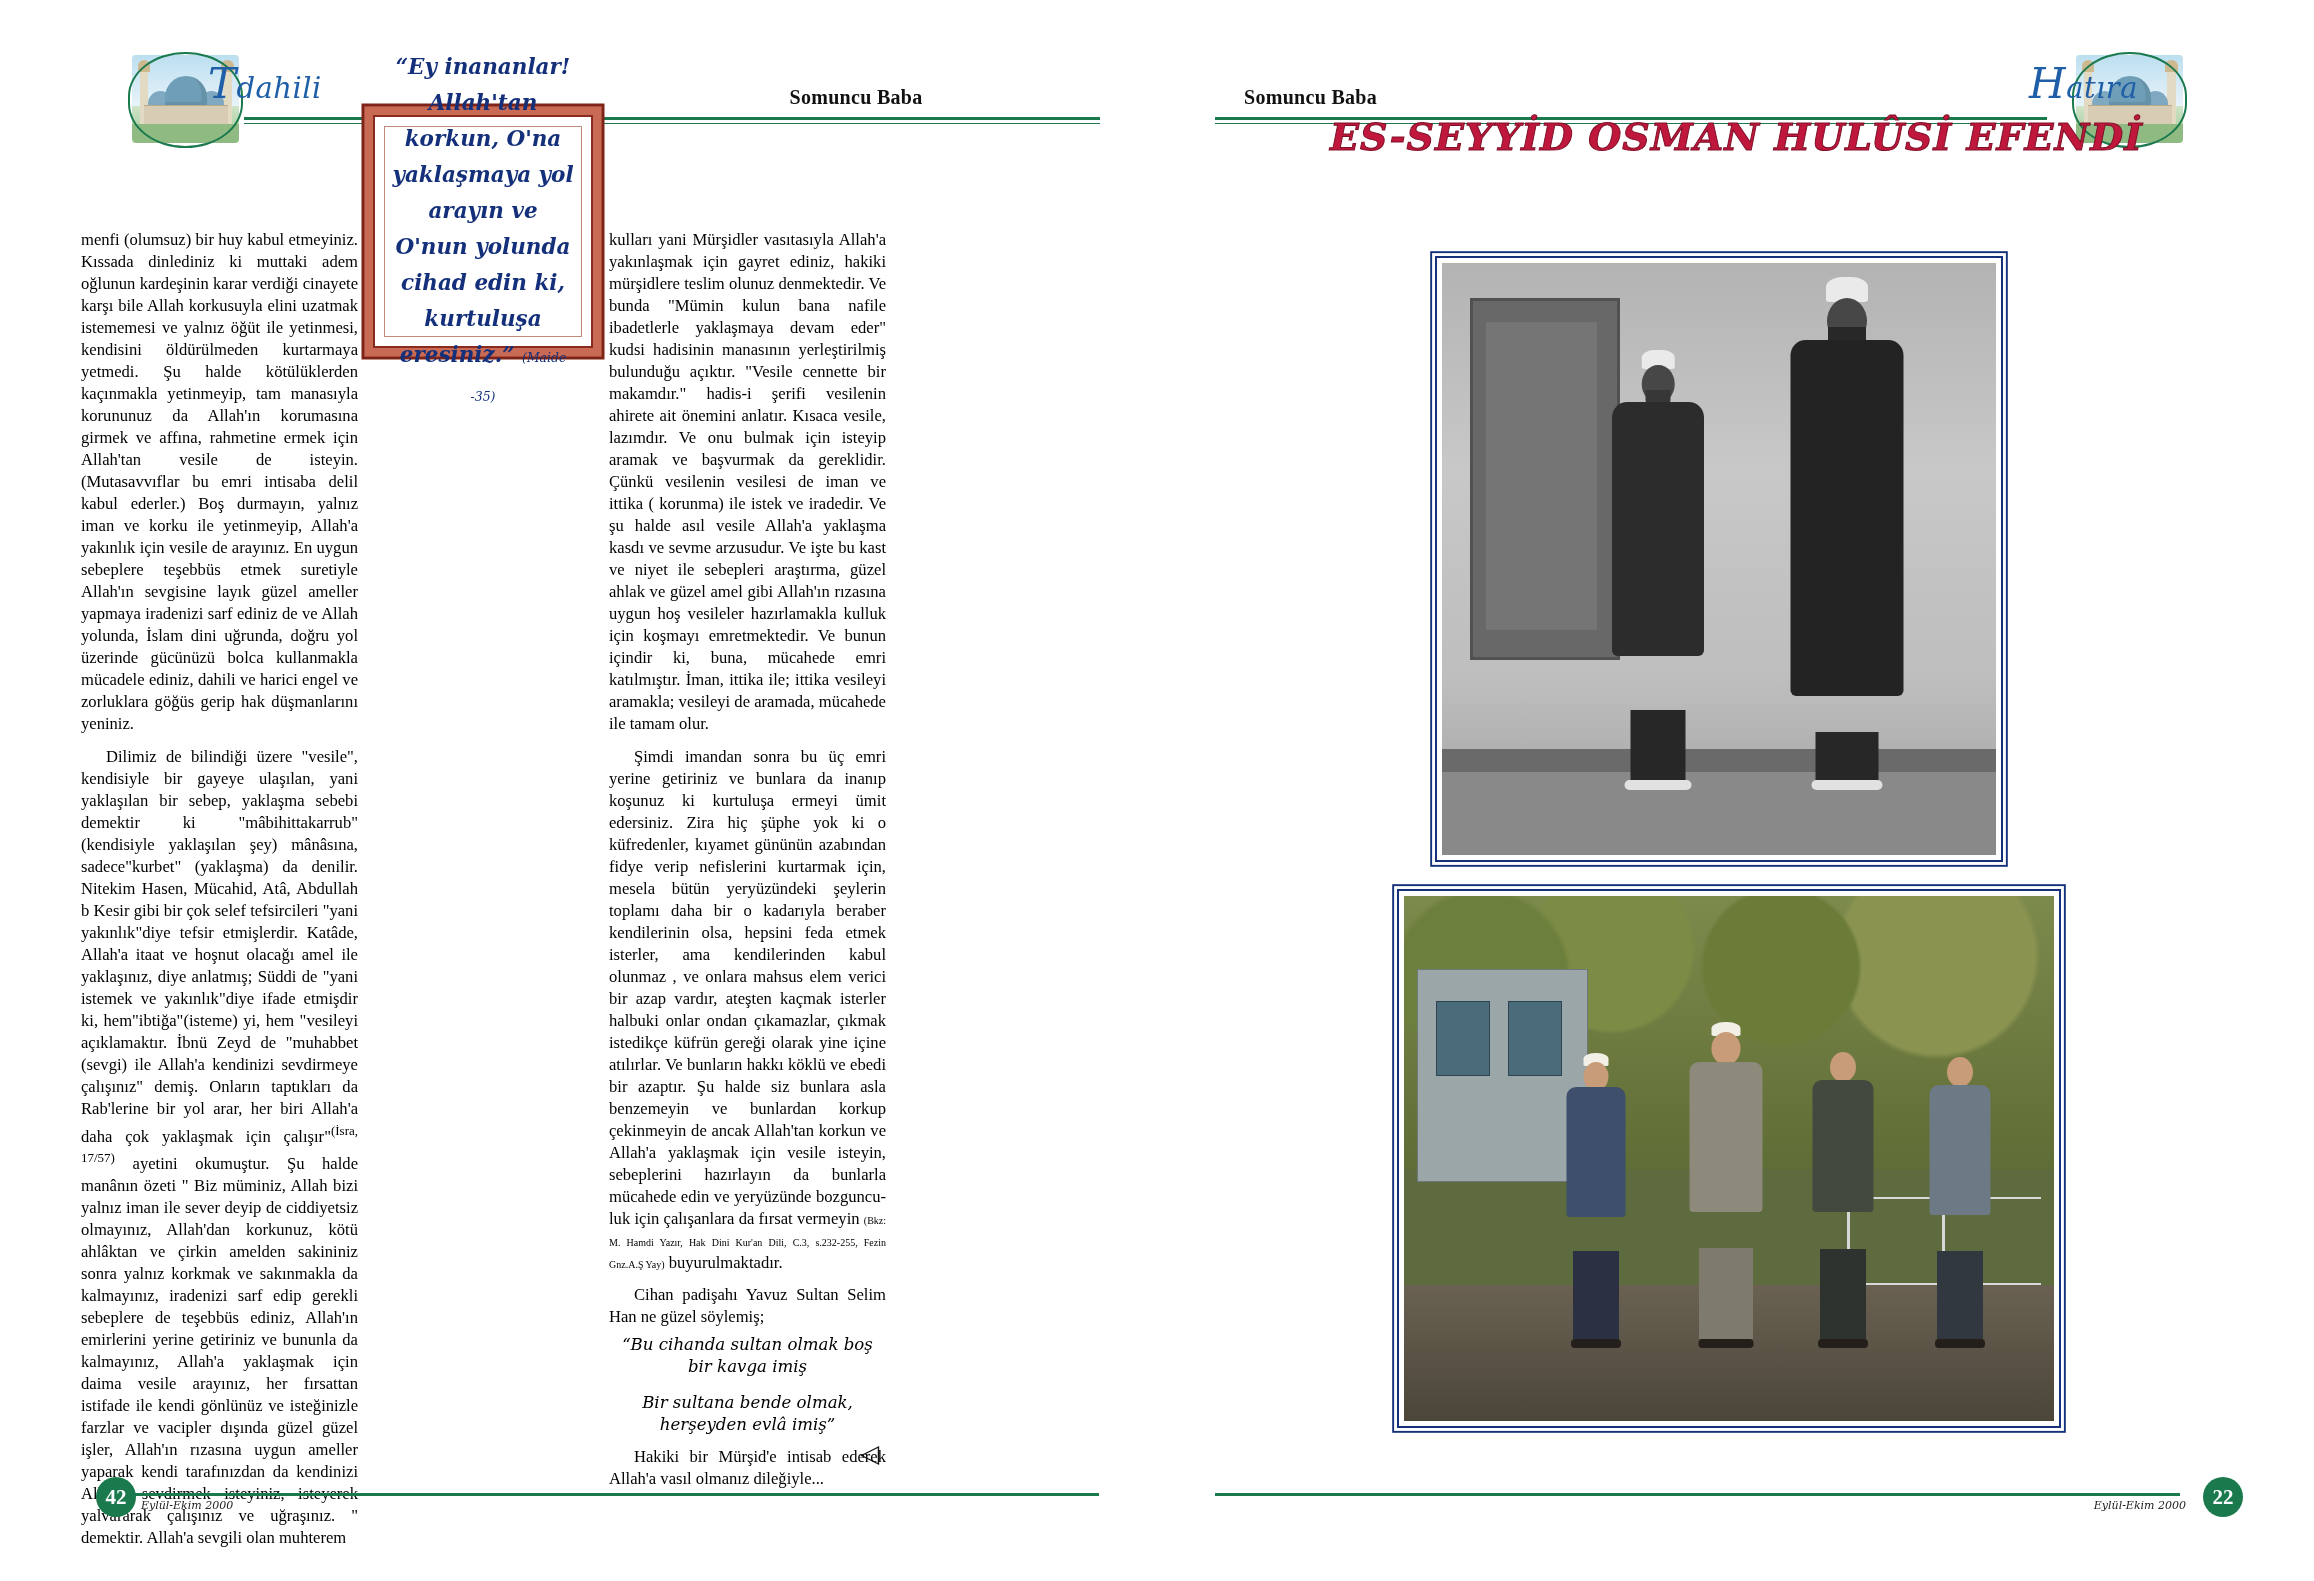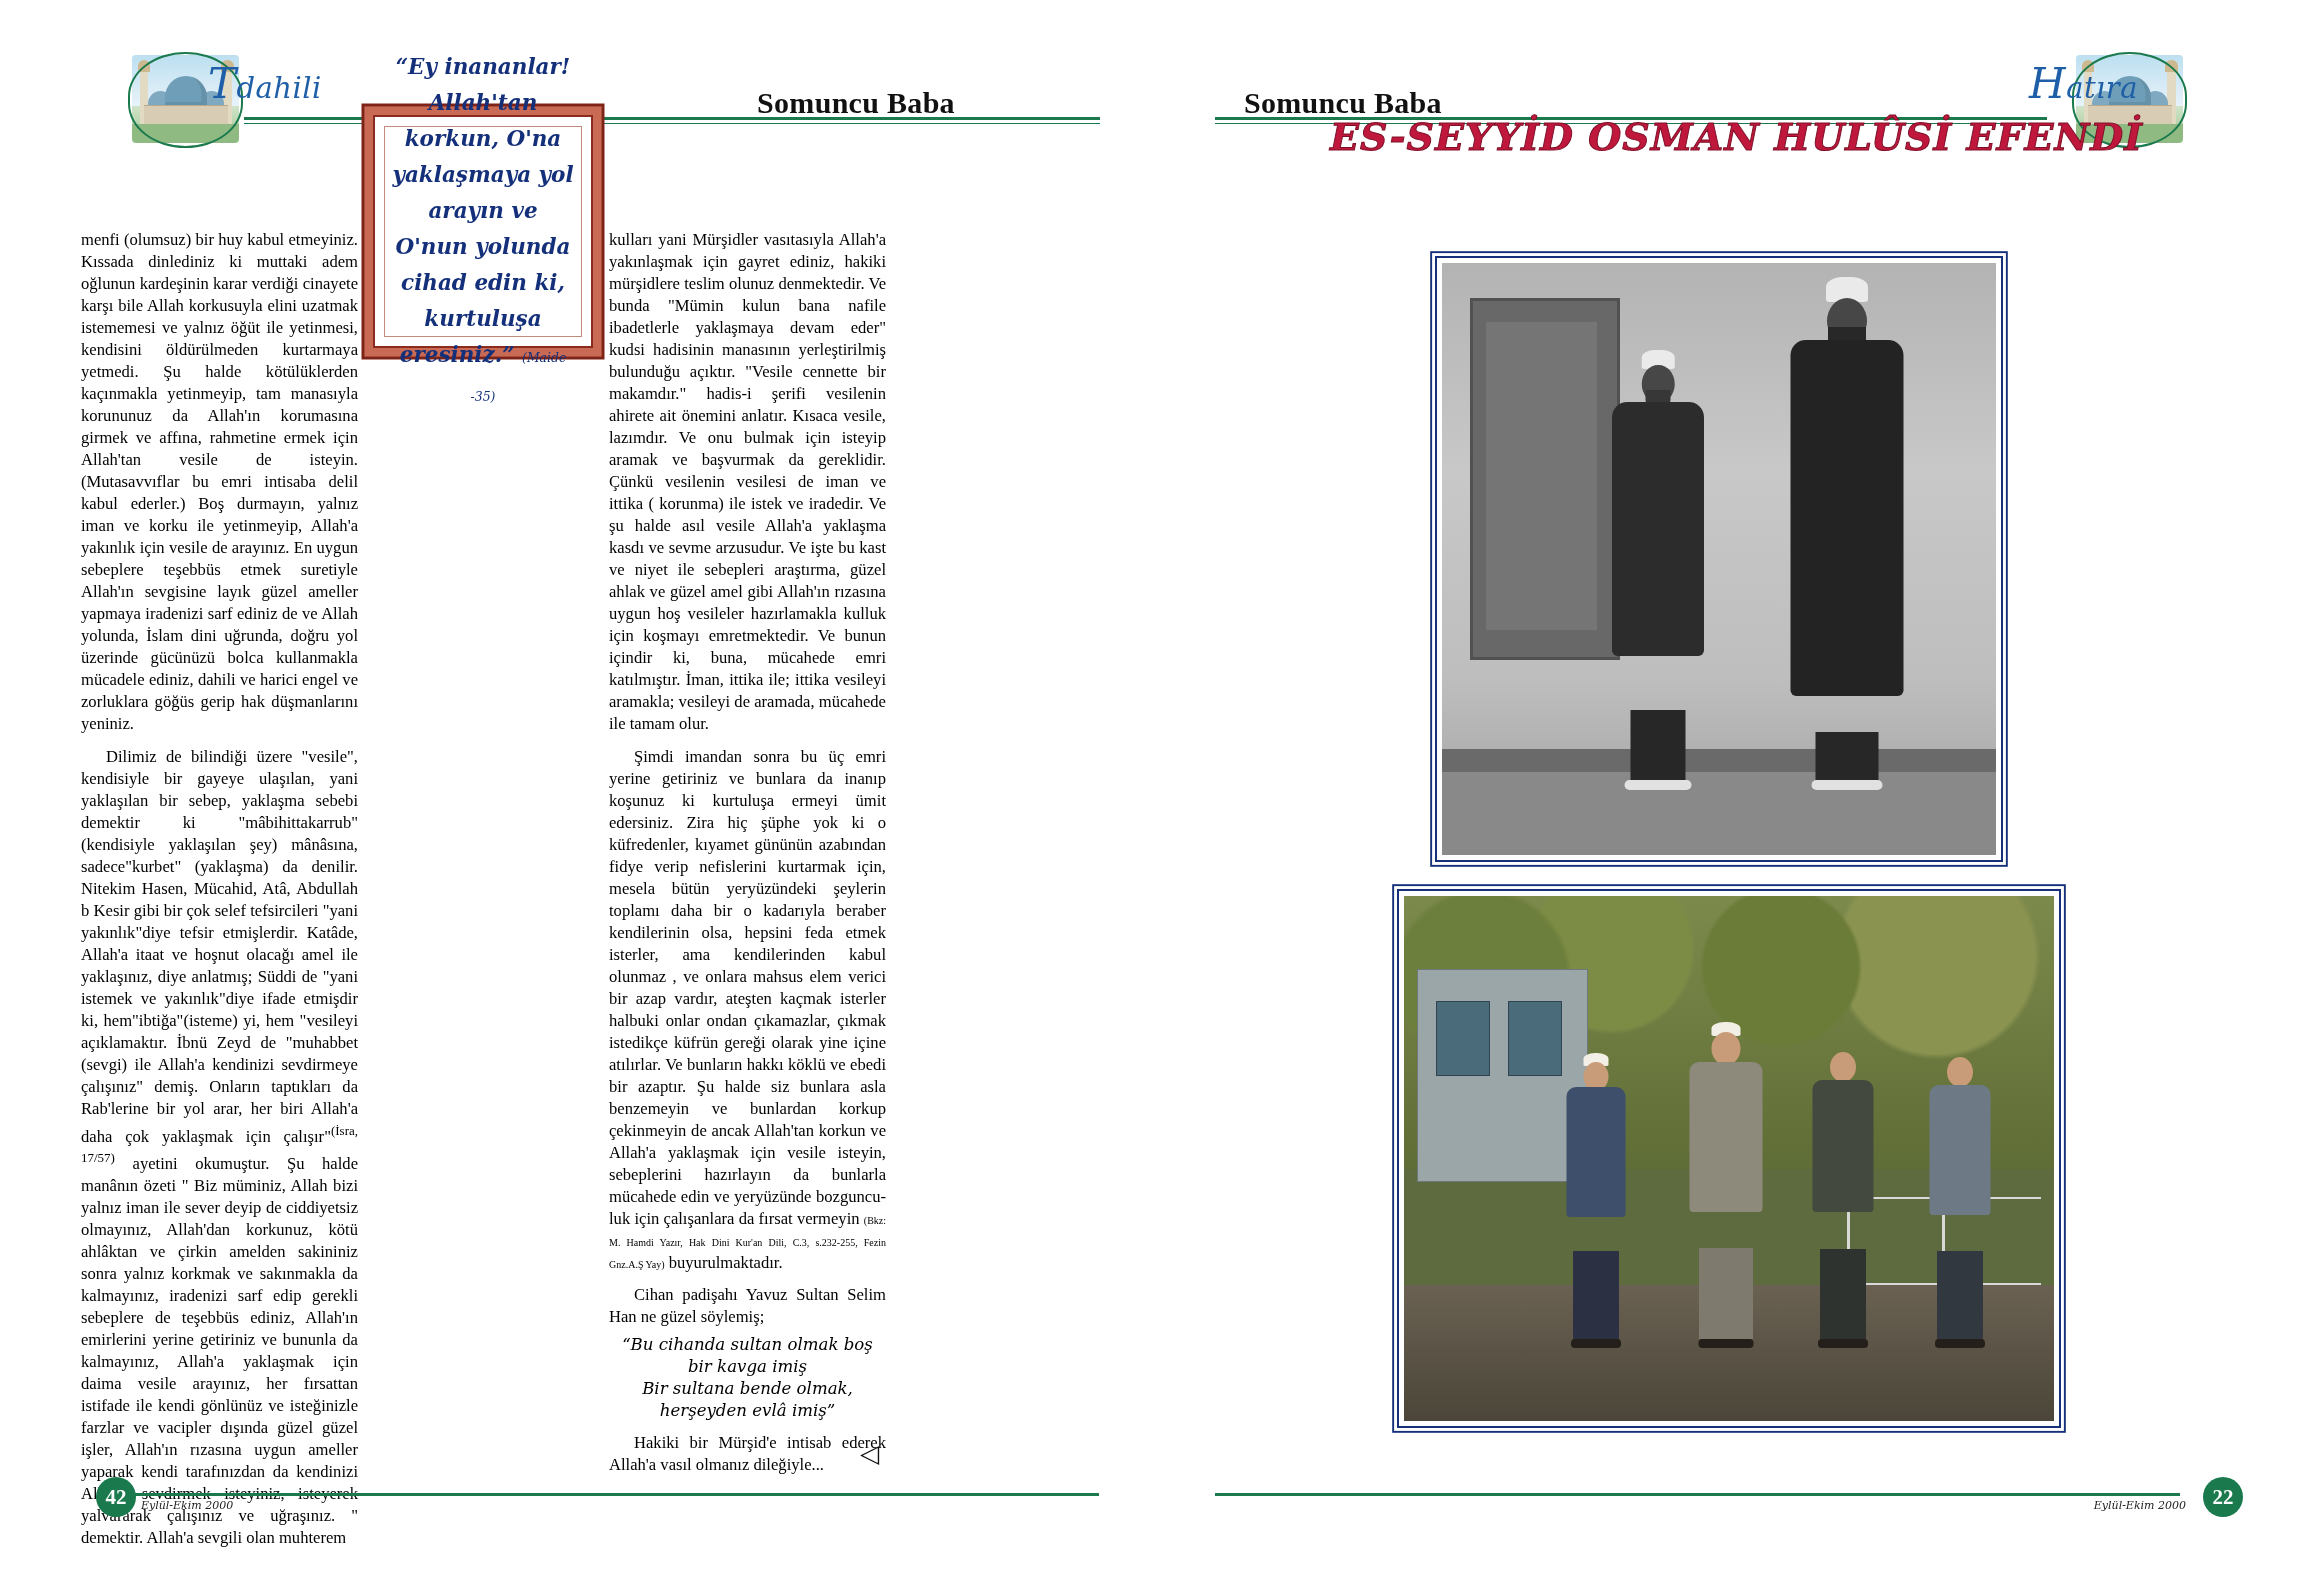--- a/index.html
+++ b/index.html
@@ -22,21 +22,21 @@
   .mosque .min{position:absolute;width:8.6px;height:54px;background:#e3dac4;top:15.3px;border-top:0;}
   .mosque .min:after{content:"";position:absolute;left:-1.9px;top:-10.5px;width:12.4px;height:12.4px;background:#cdb98f;border-radius:50% 50% 0 0;}
   .mosque .min.a{left:7.6px;}
   .mosque .min.b{left:91px;}
   .mosque .grass{position:absolute;left:0;right:0;bottom:0;height:19px;background:#8fbb82;border-radius:0 0 5.7px 5.7px;}
   .mosque-oval{position:absolute;width:115px;height:96px;border:2.4px solid #1a7a4e;border-radius:50%/46%;box-sizing:border-box;}
 
   .hdr-script{position:absolute;font-family:"DejaVu Serif",serif;font-style:italic;color:#1f5fa8;letter-spacing:0.5px;}
   .hdr-script .cap{font-size:42px;}
   .hdr-script .rest{font-size:29px;}
-  .hdr-center{position:absolute;font-family:"Liberation Serif",serif;font-weight:bold;font-size:30px;letter-spacing:0.3px;color:#111;}
+  .hdr-center{position:absolute;font-family:"Liberation Serif",serif;font-weight:bold;font-size:20px;letter-spacing:0.3px;color:#111;}
 
   
   .foot-rule{position:absolute;height:2.9px;background:#1a7a4e;}
   .pagenum{position:absolute;width:40px;height:40px;border-radius:50%;background:#1a7a4e;color:#fff;font-family:"Liberation Serif",serif;font-weight:bold;font-size:21px;display:flex;align-items:center;justify-content:center;}
   .footdate{position:absolute;font-family:"DejaVu Serif",serif;font-size:11px;color:#222;font-style:italic;}
 
   
   .col{position:absolute;text-align:justify;font-size:16.6px;line-height:22px;font-family:"Liberation Serif",serif;color:#000;}
   .col p{margin:0 0 0 0;text-indent:25px;}
   .col p.noind{text-indent:0;}
@@ -140,21 +140,21 @@
     <div class="col" style="left:81px;top:229px;width:277px;">
       <p class="noind">menfi (olumsuz) bir huy kabul etmeyiniz. Kıssada dinlediniz ki muttaki adem oğlunun kardeşinin karar verdiği cinayete karşı bile Allah korkusuyla elini uzatmak istememesi ve yalnız öğüt ile yetinmesi, kendisini öldürülmeden kurtarmaya yetmedi. Şu halde kötülüklerden kaçınmakla yetinmeyip, tam manasıyla korununuz da Allah'ın korumasına girmek ve affına, rahmetine ermek için Allah'tan vesile de isteyin. (Mutasavvıflar bu emri intisaba delil kabul ederler.) Boş durmayın, yalnız iman ve korku ile yetinmeyip, Allah'a yakınlık için vesile de arayınız. En uygun sebeplere teşebbüs etmek suretiyle Allah'ın sevgisine layık güzel ameller yapmaya iradenizi sarf ediniz de ve Allah yolunda, İslam dini uğrunda, doğru yol üzerinde gücünüzü bolca kullanmakla mücadele ediniz, dahili ve harici engel ve zorluklara göğüs gerip hak düşmanlarını yeniniz.</p>
       <p><span>Dilimiz de bilindiği üzere "vesile", kendisiyle bir gayeye ulaşılan, yani yaklaşılan bir sebep, yaklaşma sebebi demektir ki "mâbihittakarrub" (kendisiyle yaklaşılan şey) mânâsına, sadece"kurbet" (yaklaşma) da denilir. Nitekim Hasen, Mücahid, Atâ, Abdullah b Kesir gibi bir çok selef tefsircileri "yani yakınlık"diye tefsir etmişlerdir. Katâde, Allah'a itaat ve hoşnut olacağı amel ile yaklaşınız, diye anlatmış; Süddi de "yani istemek ve yakınlık"diye ifade etmişdir ki, hem"ibtiğa"(isteme) yi, hem "vesileyi açıklamaktır. İbnü Zeyd de "muhabbet (sevgi) ile Allah'a kendinizi sevdirmeye çalışınız" demiş. Onların taptıkları da Rab'lerine bir yol arar, her biri Allah'a daha çok yaklaşmak için çalışır"</span><sup class="ref">(İsra, 17/57)</sup> <span>ayetini okumuştur. Şu halde manânın özeti " Biz müminiz, Allah bizi yalnız iman ile sever deyip de ciddiyetsiz olmayınız, Allah'dan korkunuz, kötü ahlâktan ve çirkin amelden sakininiz sonra yalnız korkmak ve sakınmakla da kalmayınız, iradenizi sarf edip gerekli sebeplere de teşebbüs ediniz, Allah'ın emirlerini yerine getiriniz ve bununla da kalmayınız, Allah'a yaklaşmak için daima vesile arayınız, her fırsattan istifade ile kendi gönlünüz ve isteğinizle farzlar ve vacipler dışında güzel güzel işler, Allah'ın rızasına uygun ameller yaparak kendi tarafınızdan da kendinizi Allah'a sevdirmek isteyiniz, isteyerek yalvararak çalışınız ve uğraşınız. " demektir. Allah'a sevgili olan muhterem</span></p>
     </div>
 
     <div class="col" style="left:609px;top:229px;width:277px;">
       <p class="noind">kulları yani Mürşidler vasıtasıyla Allah'a yakınlaşmak için gayret ediniz, hakiki mürşidlere teslim olunuz denmektedir. Ve bunda "Mümin kulun bana nafile ibadetlerle yaklaşmaya devam eder" kudsi hadisinin manasının yerleştirilmiş bulunduğu açıktır. "Vesile cennette bir makamdır." hadis-i şerifi vesilenin ahirete ait önemini anlatır. Kısaca vesile, lazımdır. Ve onu bulmak için isteyip aramak ve başvurmak da gereklidir. Çünkü vesilenin vesilesi de iman ve ittika ( korunma) ile istek ve iradedir. Ve şu halde asıl vesile Allah'a yaklaşma kasdı ve sevme arzusudur. Ve işte bu kast ve niyet ile sebepleri araştırma, güzel ahlak ve güzel amel gibi Allah'ın rızasına uygun hoş vesileler hazırlamakla kulluk için koşmayı emretmektedir. Ve bunun içindir ki, buna, mücahede emri katılmıştır. İman, ittika ile; ittika vesileyi aramakla; vesileyi de aramada, mücahede ile tamam olur.</p>
       <p><span>Şimdi imandan sonra bu üç emri yerine getiriniz ve bunlara da inanıp koşunuz ki kurtuluşa ermeyi ümit edersiniz. Zira hiç şüphe yok ki o küfredenler, kıyamet gününün azabından fidye verip nefislerini kurtarmak için, mesela bütün yeryüzündeki şeylerin toplamı daha bir o kadarıyla beraber kendilerinin olsa, hepsini feda etmek isterler, ama kendilerinden kabul olunmaz , ve onlara mahsus elem verici bir azap vardır, ateşten kaçmak isterler halbuki onlar ondan çıkamazlar, çıkmak istedikçe küfrün gereği olarak yine içine atılırlar. Ve bunların hakkı köklü ve ebedi bir azaptır. Şu halde siz bunlara asla benzemeyin ve bunlardan korkup çekinmeyin de ancak Allah'tan korkun ve Allah'a yaklaşmak için vesile isteyin, sebeplerini hazırlayın da bunlarla mücahede edin ve yeryüzünde bozguncu­luk için çalışanlara da fırsat vermeyin</span> <span class="tiny">(Bkz: M. Hamdi Yazır, Hak Dini Kur'an Dili, C.3, s.232-255, Fezin Gnz.A.Ş Yay)</span> <span>buyurulmaktadır.</span></p>
       <p>Cihan padişahı Yavuz Sultan Selim Han ne güzel söylemiş;</p>
       <p class="noind poem" style="text-align:center;margin-top:5.7px;">“Bu cihanda sultan olmak boş bir kavga imiş</p>
-      <p class="noind poem" style="text-align:center;margin-top:0;">Bir sultana bende olmak, herşeyden evlâ imiş”</p>
+      <p class="noind poem" style="text-align:center;margin-top:14px;">Bir sultana bende olmak, herşeyden evlâ imiş”</p>
       <p>Hakiki bir Mürşid'e intisab ederek Allah'a vasıl olmanız dileğiyle...</p>
     </div>
 
     <div class="endmark" style="left:860px;top:1439px;">◁</div>
 
     <div class="foot-rule" style="left:134px;top:1493px;width:965px;"></div>
     <div class="pagenum" style="left:96px;top:1477px;">42</div>
     <div class="footdate" style="left:141px;top:1499px;">Eylül-Ekim 2000</div>
   </div>
 

